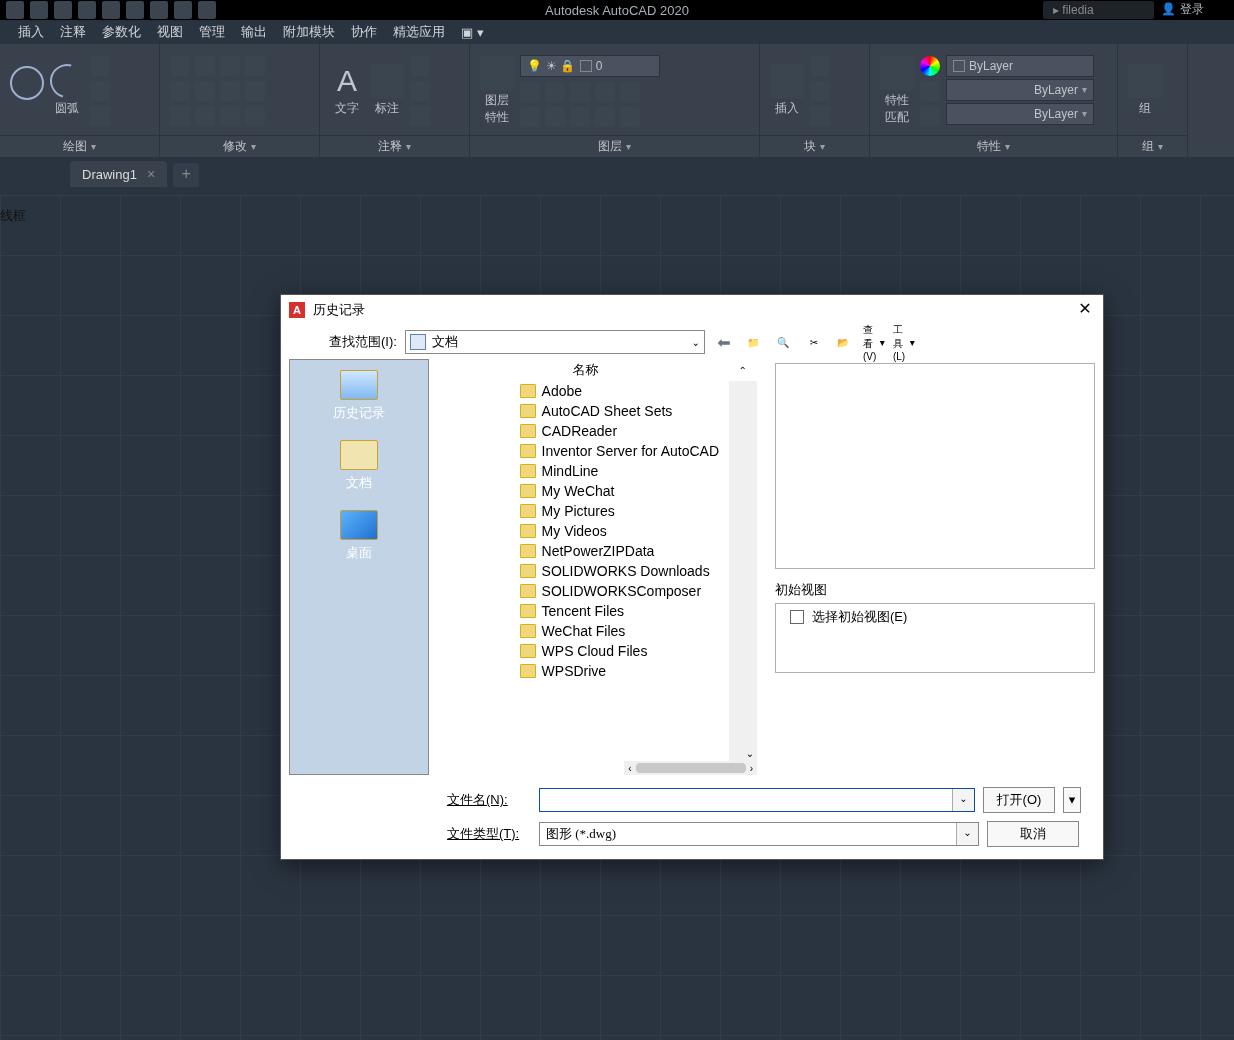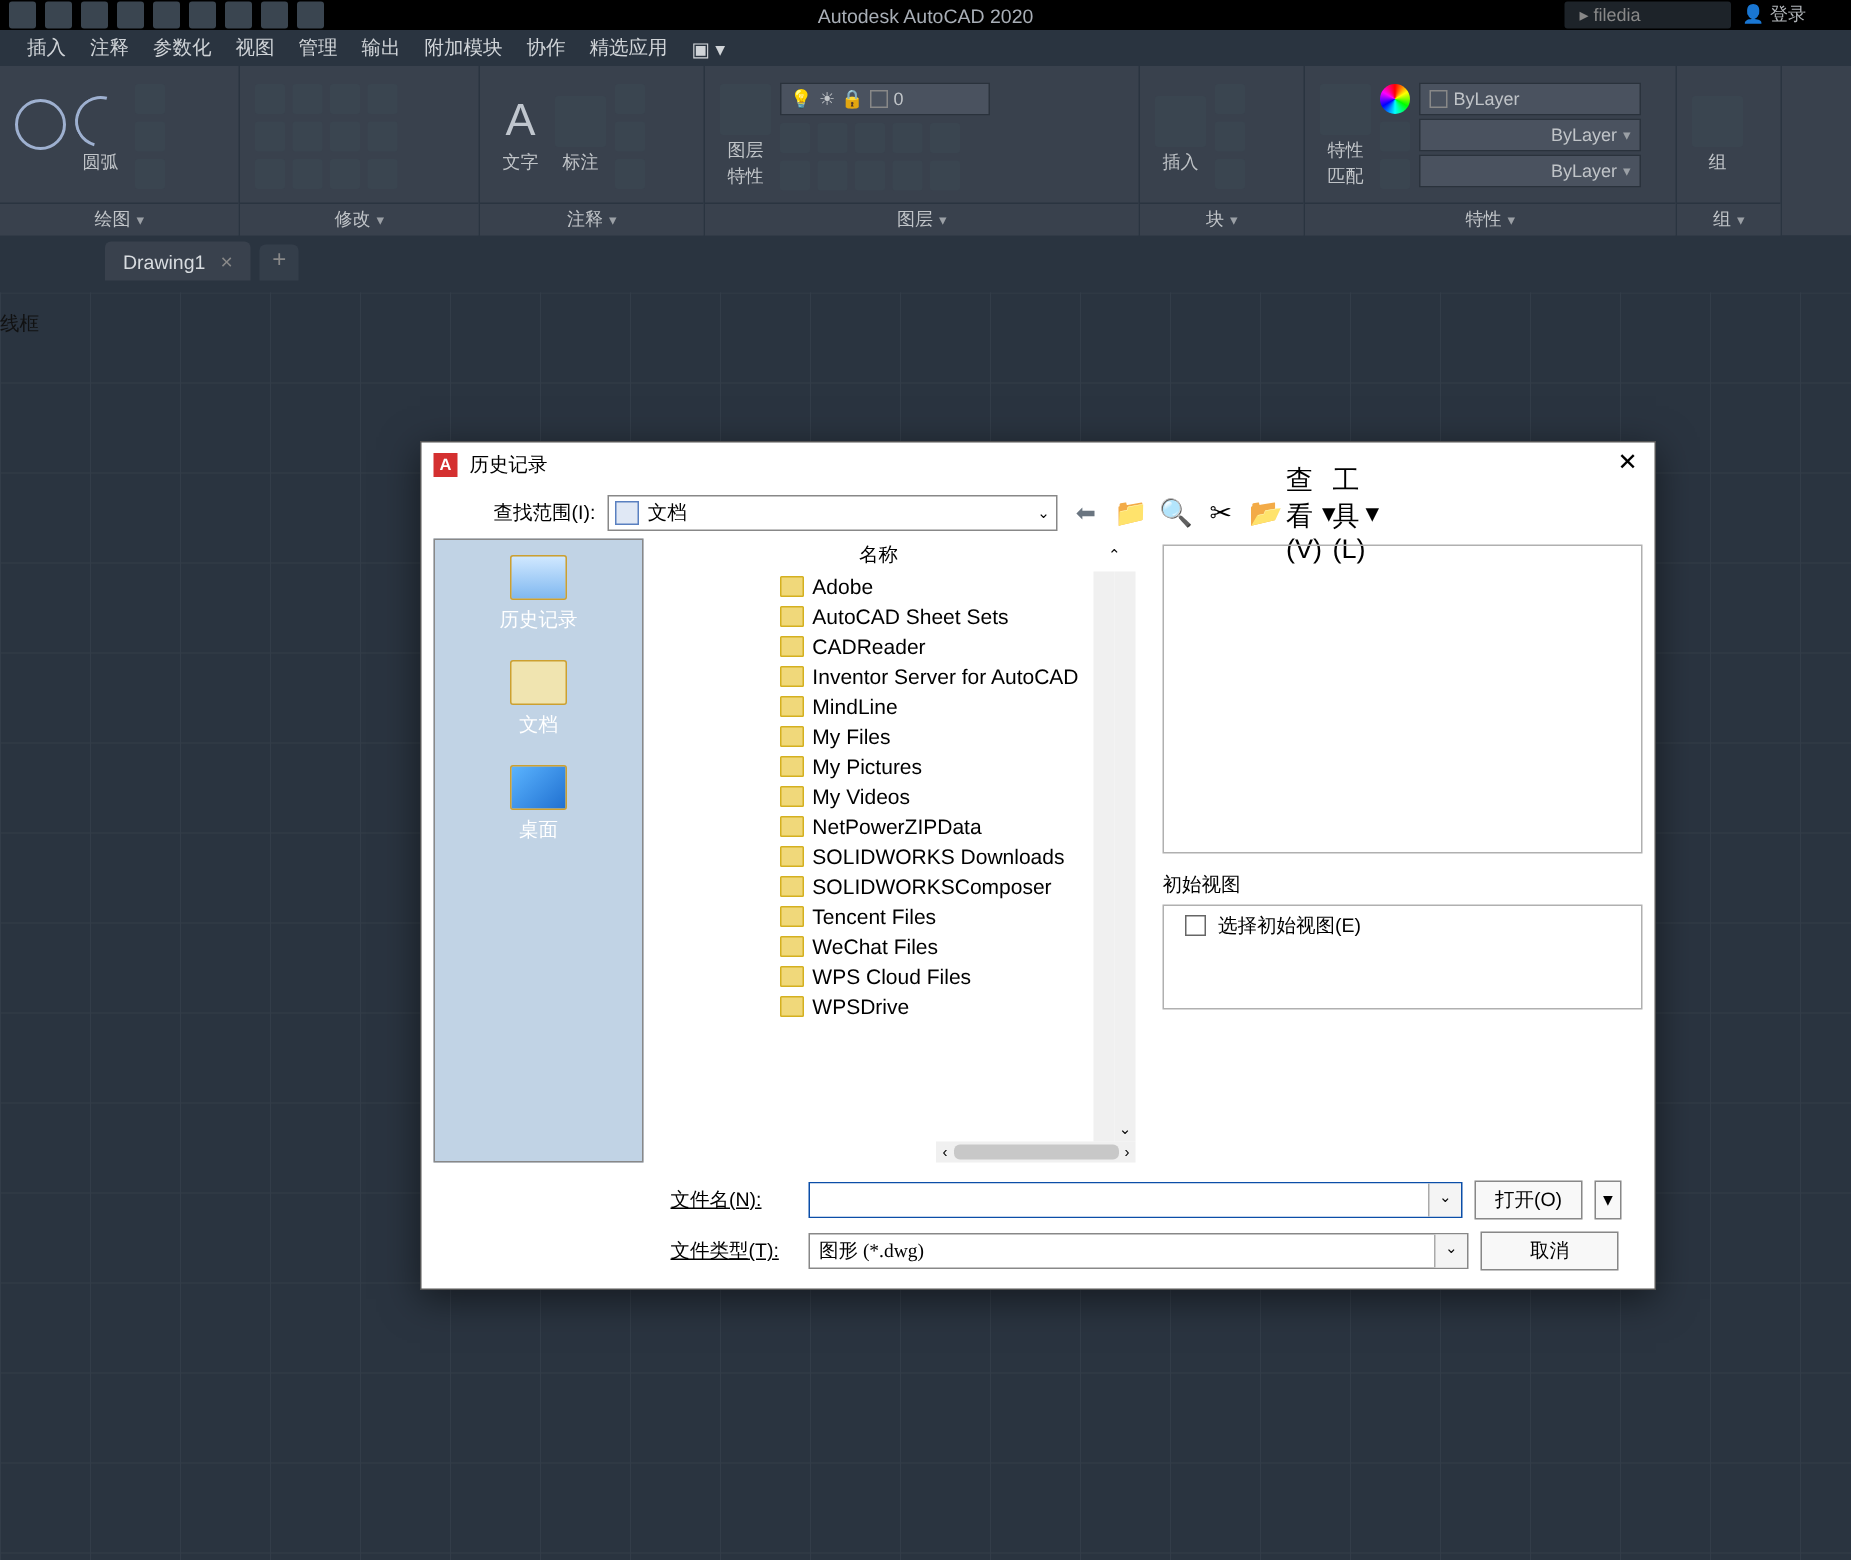--- a/index.html
+++ b/index.html
@@ -53,21 +53,21 @@
   .dialog { position: absolute; top: 294px; left: 280px; width: 824px; height: 566px; background: #ffffff; border: 1px solid #555; display: flex; flex-direction: column; box-shadow: 0 6px 24px rgba(0,0,0,0.5); }
   .dialog-title { height: 30px; display: flex; align-items: center; padding: 0 8px; gap: 8px; font-size: 13px; }
   .dialog-logo { width: 16px; height: 16px; background: #d43030; position: relative; }
   .dialog-logo::after { content: "A"; position: absolute; inset: 0; color: #fff; font-size: 11px; font-weight: bold; text-align: center; line-height: 16px; }
   .dialog-close { margin-left: auto; width: 20px; height: 20px; text-align: center; line-height: 18px; font-size: 16px; cursor: pointer; }
   .dialog-toolbar { height: 34px; display: flex; align-items: center; padding: 0 8px; gap: 8px; font-size: 13px; }
   .dialog-toolbar label { color: #000; }
   .path-combo { flex: 0 0 300px; display: flex; align-items: center; border: 1px solid #888; height: 24px; padding: 0 4px; gap: 6px; }
   .doc-icon { width: 16px; height: 16px; background: #e0e8f5; border: 1px solid #5a80c0; }
   .combo-caret { margin-left: auto; font-size: 10px; }
-  .tool-btn { width: 22px; height: 22px; display: flex; align-items: center; justify-content: center; font-size: 18px; cursor: pointer; }
+  .tool-btn { width: 22px; height: 22px; display: flex; align-items: center; justify-content: center; font-size: 10px; cursor: pointer; }
   .tool-back { color: #6a7580; font-size: 16px; }
 
   .dialog-body { flex: 1; display: flex; padding: 0 8px 8px 8px; gap: 8px; }
   .sidebar-nav { width: 140px; border: 1px solid #888; background: #c1d3e5; display: flex; flex-direction: column; align-items: center; padding: 10px 0; gap: 18px; }
   .nav-item { display: flex; flex-direction: column; align-items: center; gap: 4px; color: #fff; font-size: 13px; cursor: pointer; }
   .nav-icon { width: 38px; height: 30px; background: #f0e4b0; border: 1px solid #cca030; border-radius: 2px; }
   .nav-icon.history { background: linear-gradient(#d0e8ff, #80b8f0); position: relative; }
   .nav-icon.desktop { background: linear-gradient(135deg, #5bb4ff, #2070d0); }
 
   .file-panel { display: flex; flex-direction: column; width: 320px; align-items: flex-end; }
@@ -410,21 +410,21 @@
             <div class="file-row">
               <div class="folder-icon"></div>
               <span>Inventor Server for AutoCAD</span>
             </div>
             <div class="file-row">
               <div class="folder-icon"></div>
               <span>MindLine</span>
             </div>
             <div class="file-row">
               <div class="folder-icon"></div>
-              <span>My Files</span>
+              <span>My WeChat</span>
             </div>
             <div class="file-row">
               <div class="folder-icon"></div>
               <span>My Pictures</span>
             </div>
             <div class="file-row">
               <div class="folder-icon"></div>
               <span>My Videos</span>
             </div>
             <div class="file-row">

